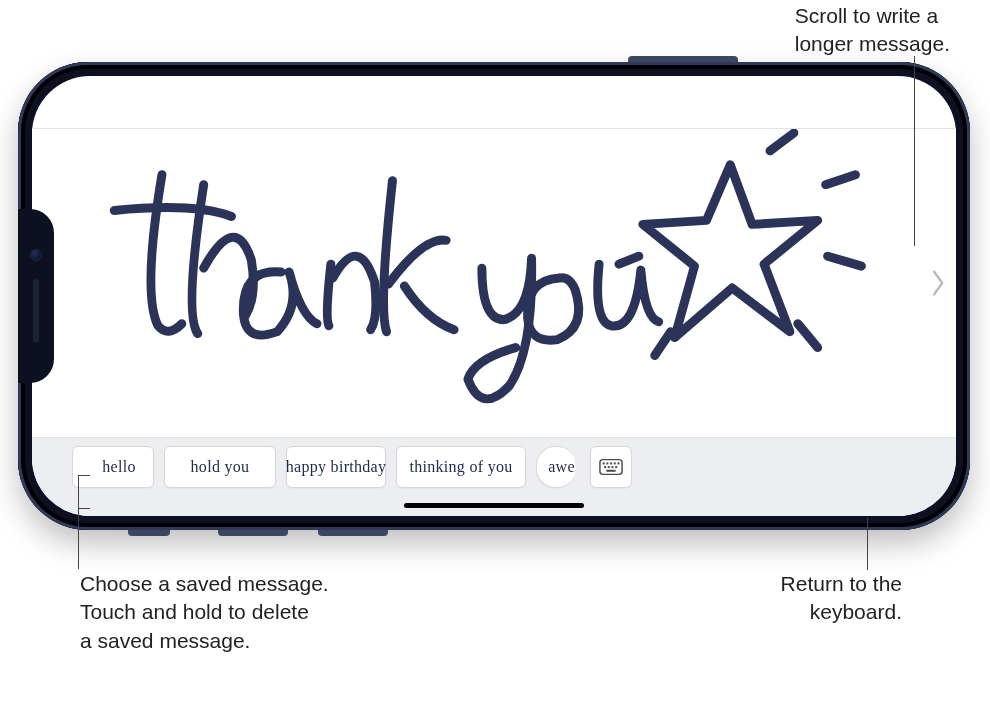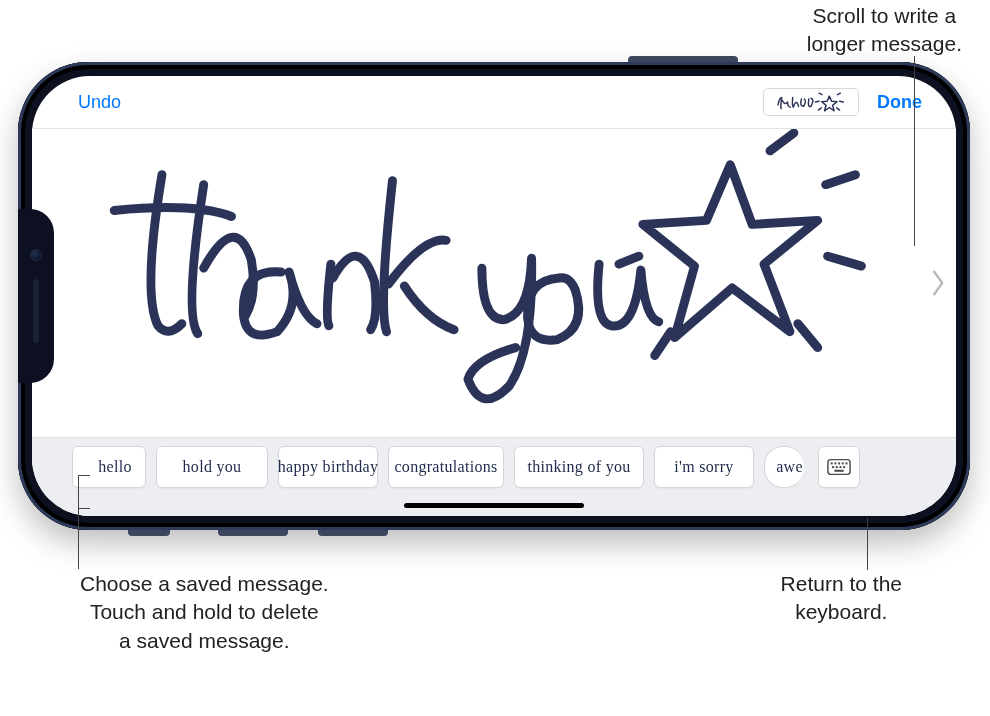--- a/index.html
+++ b/index.html
@@ -18,21 +18,21 @@
     inset: 0;
     pointer-events: none;
     z-index: 10;
   }
   .callout-text {
     position: absolute;
     font-size: 21px;
     line-height: 1.35;
     color: #222;
     white-space: pre-line;
-    text-align: center;
+    text-align: left;
   }
   .callout-line {
     position: absolute;
     border-style: solid;
     border-color: #444;
   }
 
   
   .phone {
     position: absolute;
@@ -234,63 +234,47 @@
     background:#000;
   }
 
   .ink { stroke:#2b3358; stroke-width:9; stroke-linecap:round; stroke-linejoin:round; fill:none; }
   .ink-thin { stroke:#2b3358; stroke-width:4; stroke-linecap:round; stroke-linejoin:round; fill:none; }
 </style>
 </head>
 <body>
 
 <div class="callouts">
-  <div class="callout-text" style="right:28px; top:2px; text-align:center;">Scroll to write a
+  <div class="callout-text" style="right:40px; top:2px; text-align:left;">Scroll to write a
 longer message.</div>
 
   <div class="callout-line" style="left:914px; top:56px; height:190px; border-width:0 0 0 1.4px;"></div>
 
   <div class="callout-text" style="left:80px; top:570px;">Choose a saved message.
 Touch and hold to delete
 a saved message.</div>
 
   <div class="callout-line" style="left:78px; top:475px; width:1.4px; height:94px; border-width:0 0 0 1.4px;"></div>
   <div class="callout-line" style="left:78px; top:475px; width:12px; border-width:1.4px 0 0 0;"></div>
   <div class="callout-line" style="left:78px; top:508px; width:12px; border-width:1.4px 0 0 0;"></div>
 
-  <div class="callout-text" style="right:88px; top:570px; ">Return to the
+  <div class="callout-text" style="right:88px; top:570px; text-align:right;">Return to the
 keyboard.</div>
   <div class="callout-line" style="left:867px; top:518px; height:52px; border-width:0 0 0 1.4px;"></div>
 </div>
 
 <div class="phone">
   <div class="side-btn-power"></div>
   <div class="notch">
     <div class="camera"></div>
     <div class="speaker"></div>
   </div>
 
   <div class="screen">
 
-    <div class="toolbar">
-      <button class="tb-undo">Undo</button>
-
-      <div class="tb-right">
-        <div class="preview-chip" aria-label="thank you">
-          <svg viewBox="0 0 200 60">
-
-            <path class="ink-thin" d="M10 38 q 4 -20 10 -20 q -4 30 -1 30 M22 26 q 6 14 14 4 q 1 14 8 14 M50 18 q -2 26 2 26 q 8 -24 14 -2 M74 22 q -6 20 6 20 q 8 -16 2 -20 M94 22 q -4 24 6 20 q 10 -20 0 -22"></path>
-
-            <path class="ink-thin" d="M150 14 l 6 14 l 15 1 l -12 10 l 4 15 l -13 -9 l -13 9 l 4 -15 l -12 -10 l 15 -1 z"></path>
-            <path class="ink-thin" d="M172 10 l 8 -4 M178 28 l 10 2 M170 46 l 8 6 M128 46 l -8 6 M122 28 l -10 2 M130 10 l -8 -4"></path>
-          </svg>
-        </div>
-        <button class="tb-done">Done</button>
-      </div>
-    </div>
 
     <div class="canvas-area" aria-label="thank you">
       <svg class="handwriting-main" viewBox="0 0 820 310">
 
         <path class="ink" d="M60 82 q 80 -8 118 6"></path>
         <path class="ink" d="M108 46 q -20 120 -4 152 q 10 12 24 -2"></path>
 
         <path class="ink" d="M150 56 q -20 130 -6 150 M150 140 q 32 -58 48 -8 q 6 36 -6 56"></path>
 
         <path class="ink" d="M228 144 q -40 -4 -38 42 q 2 30 34 18 q 24 -26 12 -60 q 12 44 28 52"></path>
@@ -325,26 +309,24 @@
       </svg>
 
       <div class="scroll-arrow">
         <svg viewBox="0 0 20 36" width="16" height="30">
           <polyline points="4,4 14,18 4,32" fill="none" stroke-width="3" stroke-linecap="round" stroke-linejoin="round"></polyline>
         </svg>
       </div>
     </div>
 
     <div class="bottom-bar">
-      <div class="preset" style="width:74px;padding-left:24px;">hello</div>
+      <div class="preset" style="width:82px;padding-left:24px;">hello</div>
       <div class="preset" style="width:112px;">hold you</div>
       <div class="preset" style="width:100px;">happy birthday</div>
-      <div class="preset" style="width:116px;">congratulations</div>
       <div class="preset" style="width:130px;">thinking of you</div>
-      <div class="preset" style="width:100px;">i'm sorry</div>
       <div class="preset partial" style="width:40px; overflow:hidden;">awe</div>
 
       <div class="keyboard-btn">
         <svg viewBox="0 0 26 18" width="24" height="18">
           <rect x="1" y="1" width="24" height="16" rx="3" fill="none" stroke="#4b4b52" stroke-width="1.6"></rect>
           <g fill="#4b4b52">
             <rect x="4" y="4" width="2.2" height="2.2"></rect>
             <rect x="8" y="4" width="2.2" height="2.2"></rect>
             <rect x="12" y="4" width="2.2" height="2.2"></rect>
             <rect x="16" y="4" width="2.2" height="2.2"></rect>

